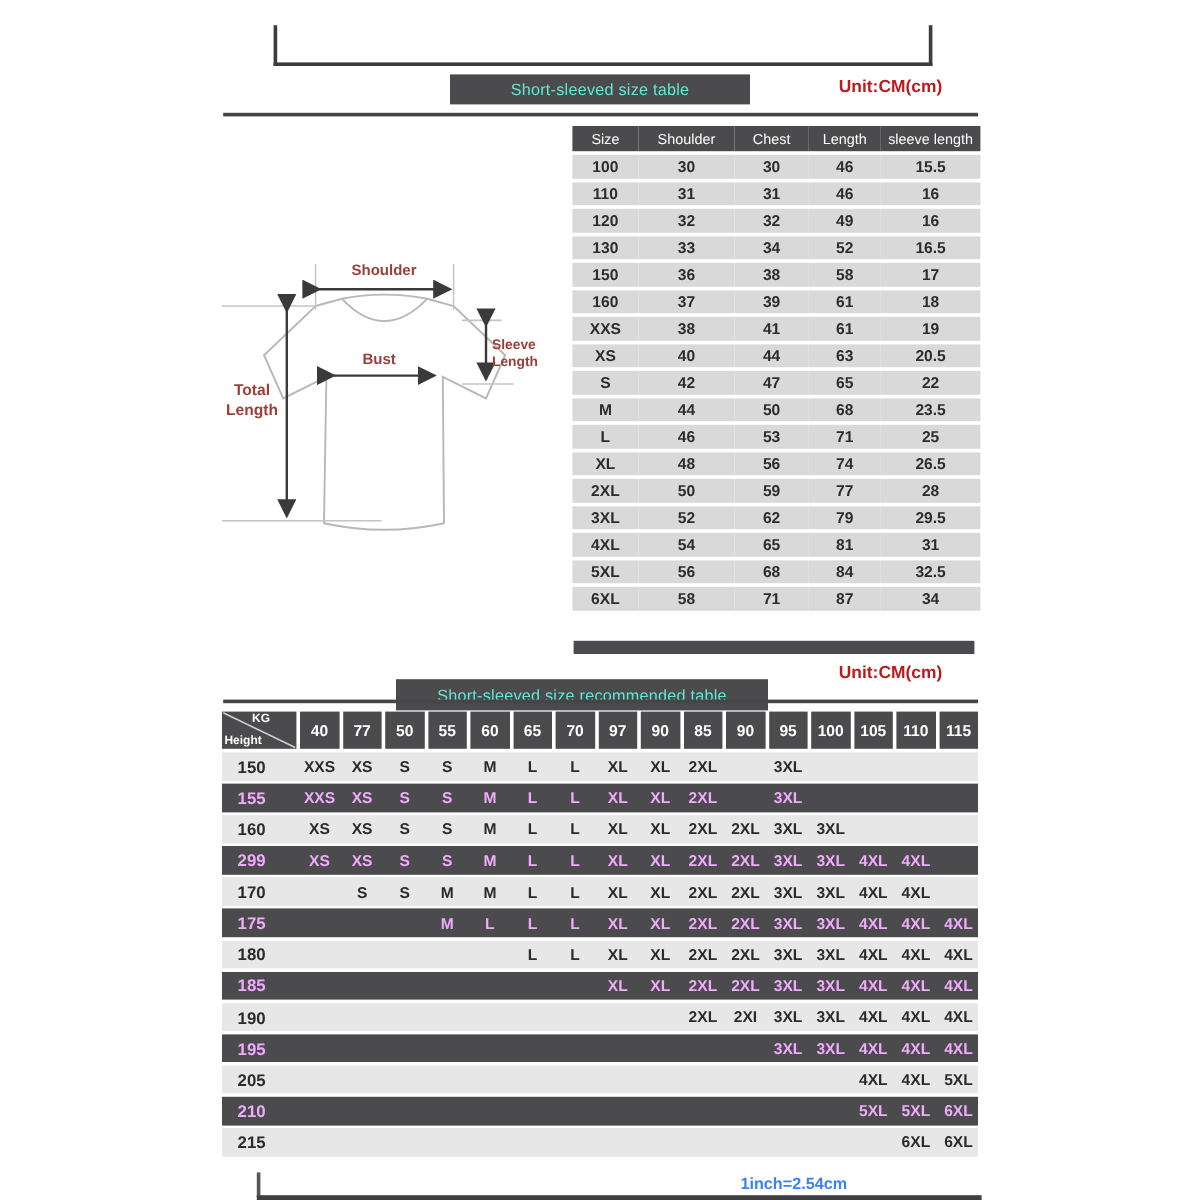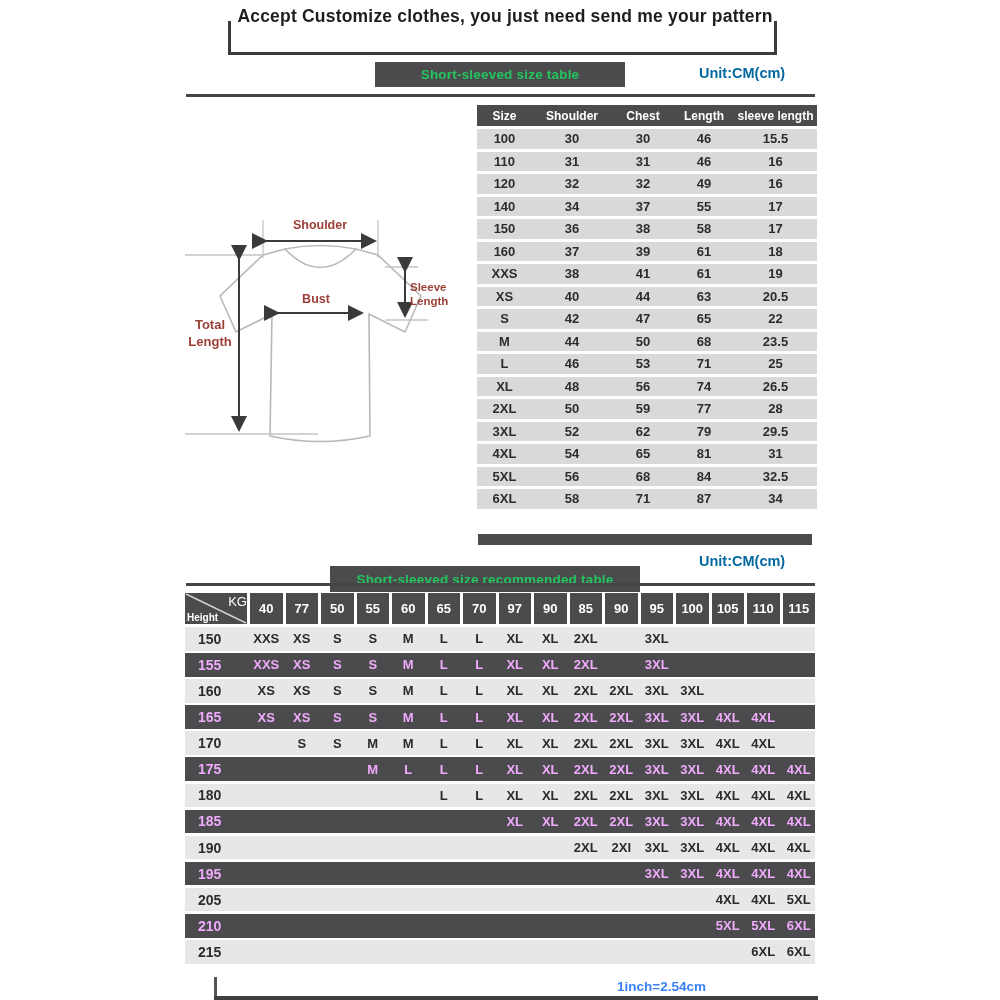--- a/index.html
+++ b/index.html
@@ -7,48 +7,48 @@
   body { font-family:"Liberation Sans", sans-serif; color:#2a2a2a; }
   .page { position:relative; width:1000px; height:1000px; background:#fff; overflow:hidden; }
 
   
   .title-block { position:absolute; left:205px; top:5px; width:600px; text-align:center; z-index:2; }
   .title-line { font-size:17.5px; font-weight:700; color:#1e1e1e; line-height:22px; letter-spacing:.2px; }
   .bracket { position:absolute; left:228px; top:21px; width:549px; height:34px;
              border:3px solid #3c3c3c; border-top:none; z-index:1; }
 
   
-  .badge { position:absolute; background:#4b4b4d; color:#22c55e; font-weight:700; font-size:13.5px;
+  .badge { position:absolute; background:#4b4b4d; color:#5eead4; font-weight:400; font-size:13.5px;
            display:flex; align-items:center; justify-content:center; letter-spacing:.2px; }
   .badge1 { left:375px; top:62px; width:250px; height:25px; }
   .badge2 { left:330px; top:550px; width:310px; height:26px;margin-top:16px; }
-  .unit { position:absolute; font-weight:700; font-size:14.5px; color:#0369a1; }
+  .unit { position:absolute; font-weight:700; font-size:14.5px; color:#b91c1c; }
   .unit1 { left:699px; top:65px; }
   .unit2 { left:699px; top:553px; }
   .rule { position:absolute; background:#454547; height:3px; }
   .rule1 { left:186px; top:94px; width:629px; }
   .rule2 { left:186px; top:583px; width:629px; }
 
   
   .size-table-wrap { position:absolute; left:477px; top:102px; width:340px; }
   table.size { border-collapse:separate; border-spacing:0 3px; table-layout:fixed; width:340px; }
   table.size col.c1{width:55px} table.size col.c2{width:80px} table.size col.c3{width:62px}
   table.size col.c4{width:60px} table.size col.c5{width:83px}
-  table.size th { background:#4b4b4d; color:#fff; font-size:12px; font-weight:700; height:21px; text-align:center; }
+  table.size th { background:#4b4b4d; color:#fff; font-size:12px; font-weight:400; height:21px; text-align:center; }
   table.size td { background:#d9d9d9; color:#2c2c2c; font-size:13px; font-weight:700; height:19.5px; text-align:center; }
   .table-bottom-bar { position:absolute; left:478px; top:534px; width:334px; height:11px; background:#4b4b4d; }
 
   
   .matrix { position:absolute; left:185px; top:593px; width:630px; }
   .matrix-header { display:grid; grid-template-columns:62px repeat(16,1fr); column-gap:3px; height:31px; margin-bottom:3px; }
   .mh-cell { background:#4b4b4d; color:#fff; font-size:13px; font-weight:700;
              display:flex; align-items:center; justify-content:center; }
   .corner { background:#4b4b4d; position:relative; }
   .corner svg { position:absolute; left:0; top:0; }
-  .corner .kg { position:absolute; right:0; top:1px; color:#fff; font-size:13px; font-weight:400; }
+  .corner .kg { position:absolute; right:22px; top:1px; color:#fff; font-size:10px; font-weight:700; }
   .corner .hgt { position:absolute; left:2px; bottom:1px; color:#fff; font-size:10px; font-weight:700; }
   .m-row { display:grid; grid-template-columns:62px repeat(16,1fr); column-gap:3px;
            height:23.5px; margin-bottom:2.6px; align-items:center; }
   .m-row.light { background:#e7e7e7; color:#2b2b2b; }
   .m-row.dark  { background:#4b4b4d; color:#f0abfc; }
   .m-height { padding-left:13px; font-size:14px; font-weight:700; text-align:left; }
   .m-cell { text-align:center; font-size:13px; font-weight:700; }
 
   
   .foot-tick { position:absolute; left:214px; top:977px; width:3px; height:21px; background:#565656; }
@@ -60,21 +60,20 @@
   .diagram { position:absolute; left:160px; top:196px; width:315px; height:275px; }
   .red-label { fill:#9c3f38; font-weight:700; font-family:"Liberation Sans",sans-serif; }
 </style>
 </head>
 <body>
 
 <div class="page">
 
   <div class="bracket"></div>
   <div class="title-block">
-    <div class="title-line">Accept Customize clothes, you just need send me your pattern</div>
   </div>
 
   <div class="badge badge1">Short-sleeved size table</div>
   <div class="unit unit1">Unit:CM(cm)</div>
   <div class="rule rule1"></div>
 
   <svg class="diagram" viewBox="0 0 315 275" xmlns="http://www.w3.org/2000/svg">
     <defs>
       <marker id="ah" markerWidth="9" markerHeight="8" refX="7" refY="4" orient="auto">
         <path d="M0,0 L8,4 L0,8 Z" fill="#3a3a3a"></path>
@@ -149,25 +148,25 @@
             <td>16</td>
           </tr>
           <tr>
             <td>120</td>
             <td>32</td>
             <td>32</td>
             <td>49</td>
             <td>16</td>
           </tr>
           <tr>
-            <td>140</td>
+            <td>130</td>
+            <td>33</td>
             <td>34</td>
-            <td>37</td>
-            <td>55</td>
-            <td>17</td>
+            <td>52</td>
+            <td>16.5</td>
           </tr>
           <tr>
             <td>150</td>
             <td>36</td>
             <td>38</td>
             <td>58</td>
             <td>17</td>
           </tr>
           <tr>
             <td>160</td>
@@ -340,21 +339,21 @@
           <div class="m-cell">XL</div>
           <div class="m-cell">2XL</div>
           <div class="m-cell">2XL</div>
           <div class="m-cell">3XL</div>
           <div class="m-cell">3XL</div>
           <div class="m-cell"></div>
           <div class="m-cell"></div>
           <div class="m-cell"></div>
         </div>
         <div class="m-row dark">
-          <div class="m-height">165</div>
+          <div class="m-height">299</div>
           <div class="m-cell">XS</div>
           <div class="m-cell">XS</div>
           <div class="m-cell">S</div>
           <div class="m-cell">S</div>
           <div class="m-cell">M</div>
           <div class="m-cell">L</div>
           <div class="m-cell">L</div>
           <div class="m-cell">XL</div>
           <div class="m-cell">XL</div>
           <div class="m-cell">2XL</div>

